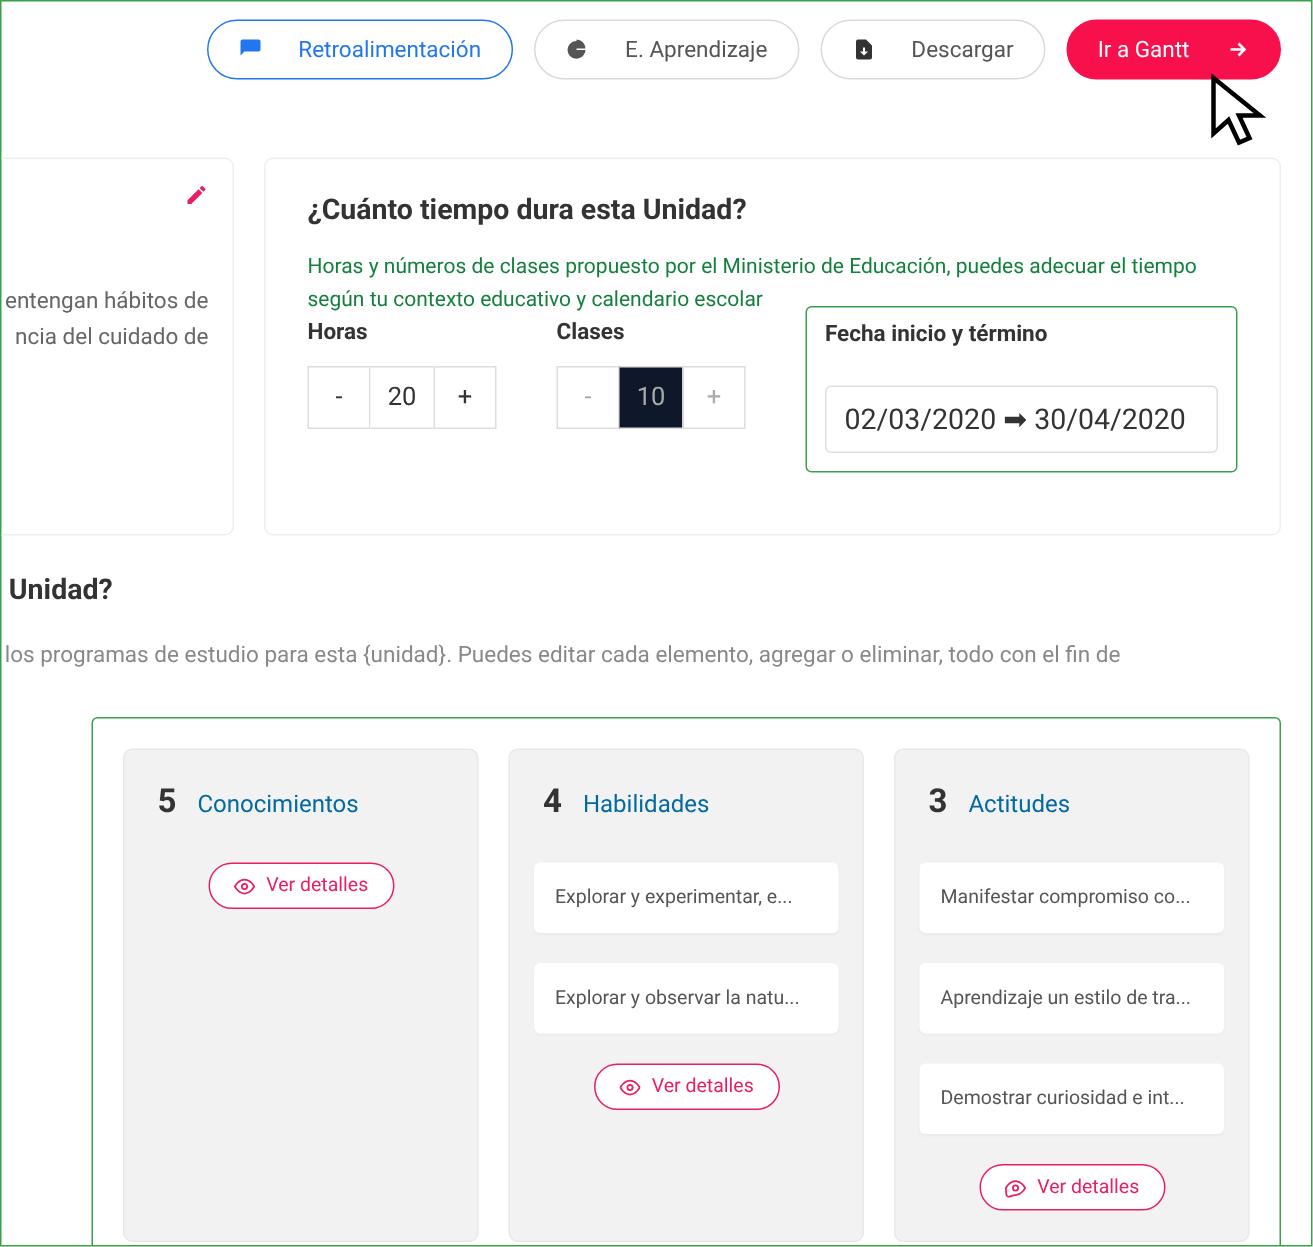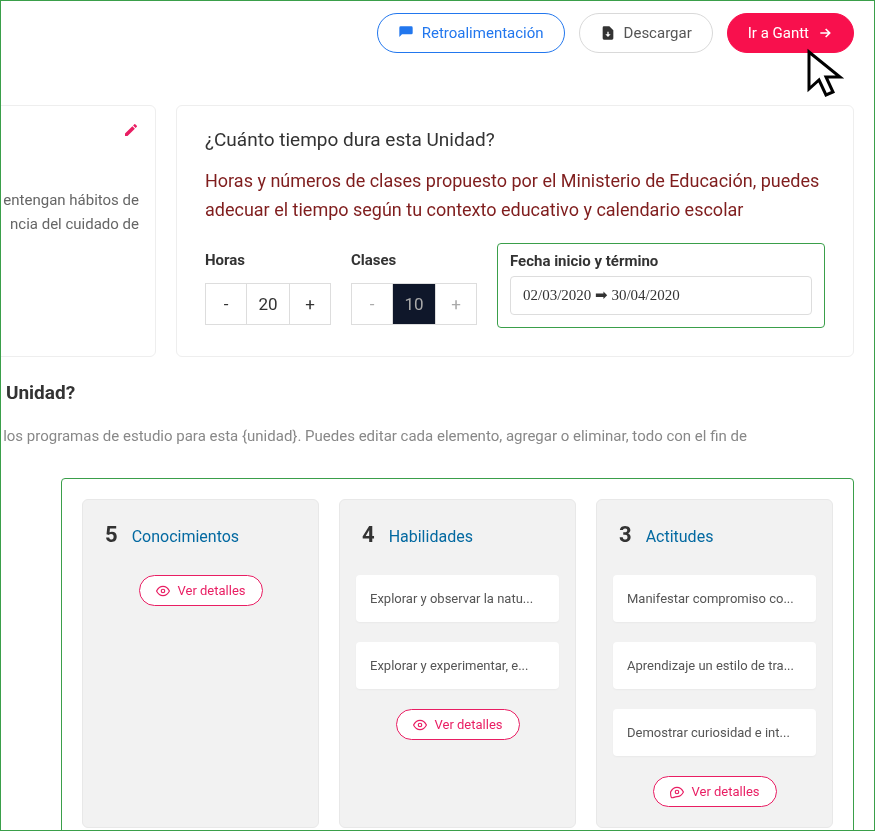--- a/index.html
+++ b/index.html
@@ -18,21 +18,21 @@
     }
     .toolbar {
       display: flex;
       gap: 14px;
       justify-content: flex-end;
       padding: 12px 20px;
     }
     .pill {
       display: flex;
       align-items: center;
-      gap: 8px;
+      gap: 24px;
       padding: 10px 20px;
       border-radius: 24px;
       font-size: 15px;
       cursor: pointer;
       border: 1px solid #d9d9d9;
       background: #fff;
       color: #555;
     }
     .pill.active {
       border-color: #2277ee;
@@ -85,33 +85,32 @@
     }
     .card {
       flex: 1;
       border: 1px solid #eee;
       border-radius: 6px;
       padding: 22px 28px 28px 28px;
       margin-right: 20px;
     }
     .card-title {
       font-size: 19px;
-      font-weight: 400;
+      font-weight: 700;
       color: #333;
       margin-bottom: 16px;
     }
     .card-desc {
-      color: #7f1d1d;
-      font-size: 18px;
+      color: #15803d;
+      font-size: 14px;
       line-height: 1.6;
-      margin-bottom: 26px;
     }
     .controls-row {
       display: flex;
-      gap: 20px;
+      gap: 40px;
     }
     .control-group {
       display: flex;
       flex-direction: column;
     }
     .control-label {
       font-weight: 700;
       color: #333;
       font-size: 15px;
       margin-bottom: 14px;
@@ -153,25 +152,24 @@
       flex: 1;
       border: 1px solid #3a9f4a;
       border-radius: 4px;
       padding: 8px 12px 12px 12px;
       margin-top: -8px;
     }
     .date-input {
       border: 1px solid #ddd;
       border-radius: 4px;
       padding: 10px 12px;
-      font-size: 15px;
+      font-size: 19px;
       color: #333;
       width: 100%;
-      margin-top: 2px;
-      font-family: Liberation Serif, serif;
+      margin-top: 22px;
     }
     .section2 {
       padding: 24px 20px 0 0;
       margin-left: -10px;
     }
     .section2-title {
       font-size: 19px;
       font-weight: 700;
       color: #333;
       margin-bottom: 20px;
@@ -250,20 +248,28 @@
 <body>
 
 <div class="toolbar">
   <button class="pill active">
     <span class="icon-comment">
       <svg width="16" height="16" viewBox="0 0 24 24" fill="currentColor">
           <path d="M20 2H4a2 2 0 0 0-2 2v14l4-4h14a2 2 0 0 0 2-2V4a2 2 0 0 0-2-2z"></path>
         </svg>
     </span>
     <span>Retroalimentación</span>
+  </button>
+  <button class="pill">
+    <span class="icon-chart">
+      <svg width="16" height="16" viewBox="0 0 24 24" fill="currentColor">
+          <path d="M11 2v9h9A9 9 0 0 0 11 2zM2 12a9 9 0 0 0 18 .5H11V3.5A9 9 0 0 0 2 12z"></path>
+        </svg>
+    </span>
+    <span>E. Aprendizaje</span>
   </button>
   <button class="pill">
     <span class="icon-download">
       <svg width="16" height="16" viewBox="0 0 24 24" fill="currentColor">
           <path d="M14 2H6a2 2 0 0 0-2 2v16a2 2 0 0 0 2 2h12a2 2 0 0 0 2-2V8l-6-6zM12 18l-4-4h3V10h2v4h3l-4 4z"></path>
         </svg>
     </span>
     <span>Descargar</span>
   </button>
   <button class="pill primary">
@@ -338,22 +344,22 @@
         </span>
         <span>Ver detalles</span>
       </button>
     </div>
 
     <div class="col">
       <div class="col-header">
         <span class="col-num">4</span>
         <span class="col-title">Habilidades</span>
       </div>
+      <div class="item">Explorar y experimentar, e...</div>
       <div class="item">Explorar y observar la natu...</div>
-      <div class="item">Explorar y experimentar, e...</div>
       <button class="details-btn">
         <span>
           <svg width="14" height="14" viewBox="0 0 24 24" fill="none" stroke="currentColor" stroke-width="2">
               <path d="M1 12s4-8 11-8 11 8 11 8-4 8-11 8-11-8-11-8z"></path>
               <circle cx="12" cy="12" r="3"></circle>
             </svg>
         </span>
         <span>Ver detalles</span>
       </button>
     </div>

